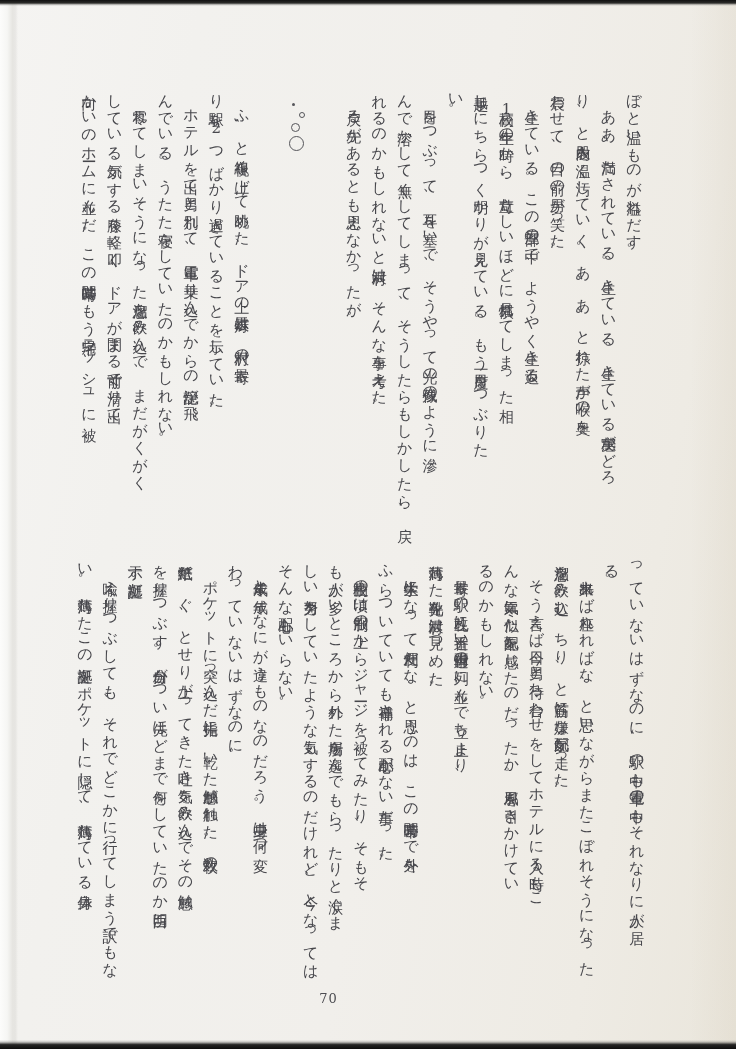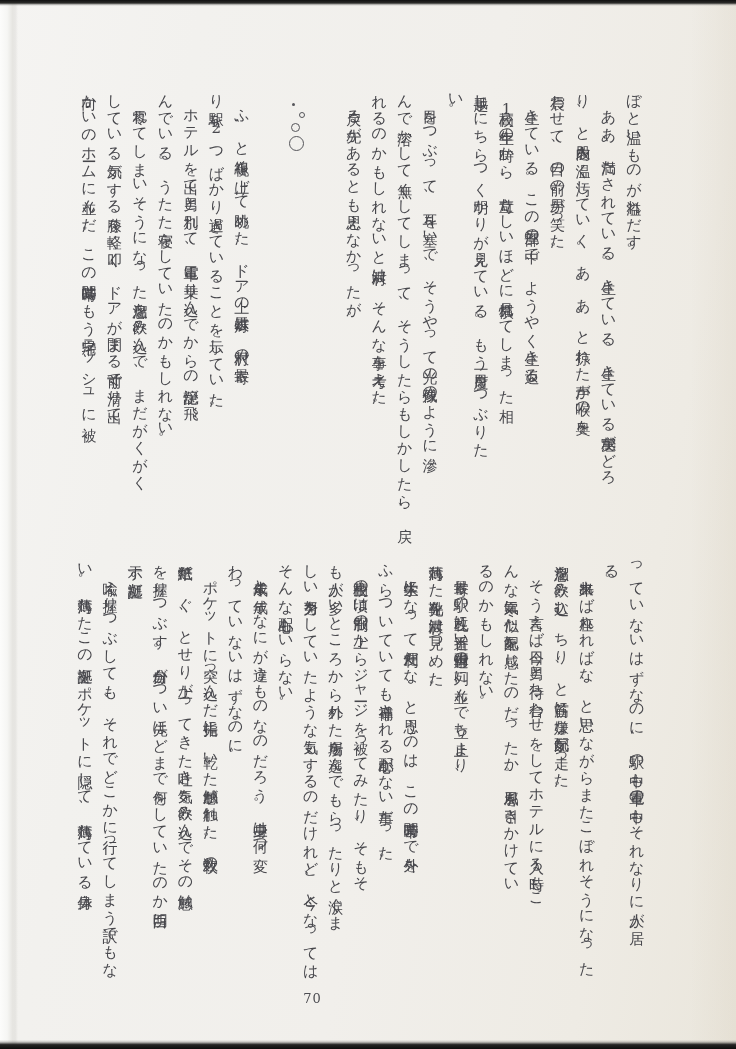--- a/index.html
+++ b/index.html
@@ -49,21 +49,21 @@
     display:flex; flex-direction:column; align-items:center;
     padding-top:19px; width:16px; flex:0 0 auto; margin:0 5px;
   }
   .sb { display:block; border-radius:50%; box-sizing:border-box; }
   .sb-dot { width:3px;  height:3px;  background:#56565b; transform:translateX(-3px); margin-bottom:6px; }
   .sb-c1  { width:6px;  height:6px;  border:1px solid #56565b; transform:translateX(5px); margin-bottom:5px; }
   .sb-c2  { width:9px;  height:9px;  border:1px solid #56565b; transform:translateX(-1px); margin-bottom:4px; }
   .sb-c3  { width:15px; height:15px; border:1.2px solid #56565b; }
 
   .page-number {
-    position:absolute; top:991px; left:0; width:625px; text-align:center;
+    position:absolute; top:991px; left:16px; width:625px; text-align:center;
     font-size:13px; color:#4d4d52; letter-spacing:1px; z-index:2;
   }
 </style>
 </head>
 <body>
 
 <div class="page">
   <div class="edge-top"></div>
   <div class="edge-left"></div>
   <div class="edge-right"></div>

